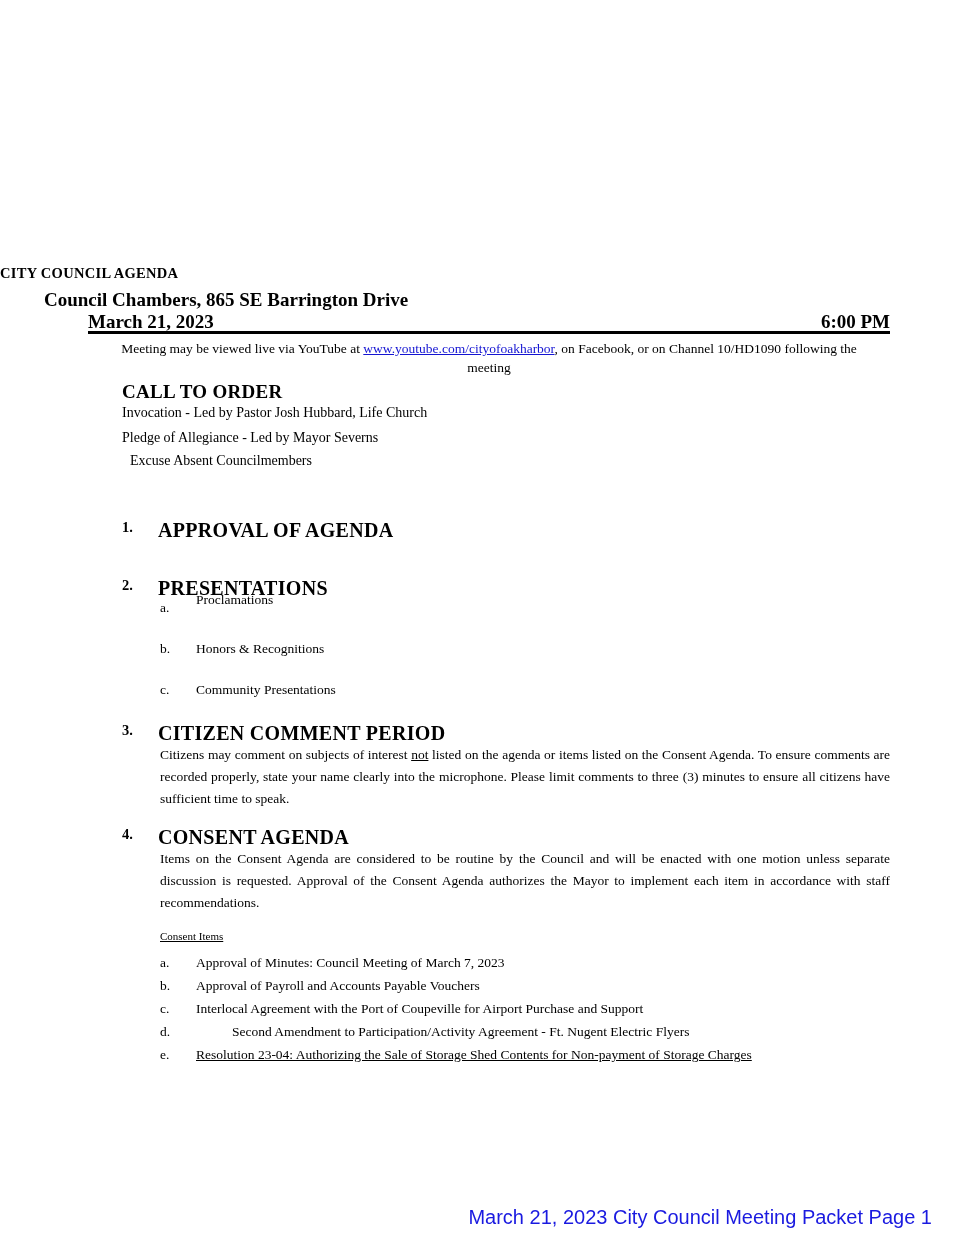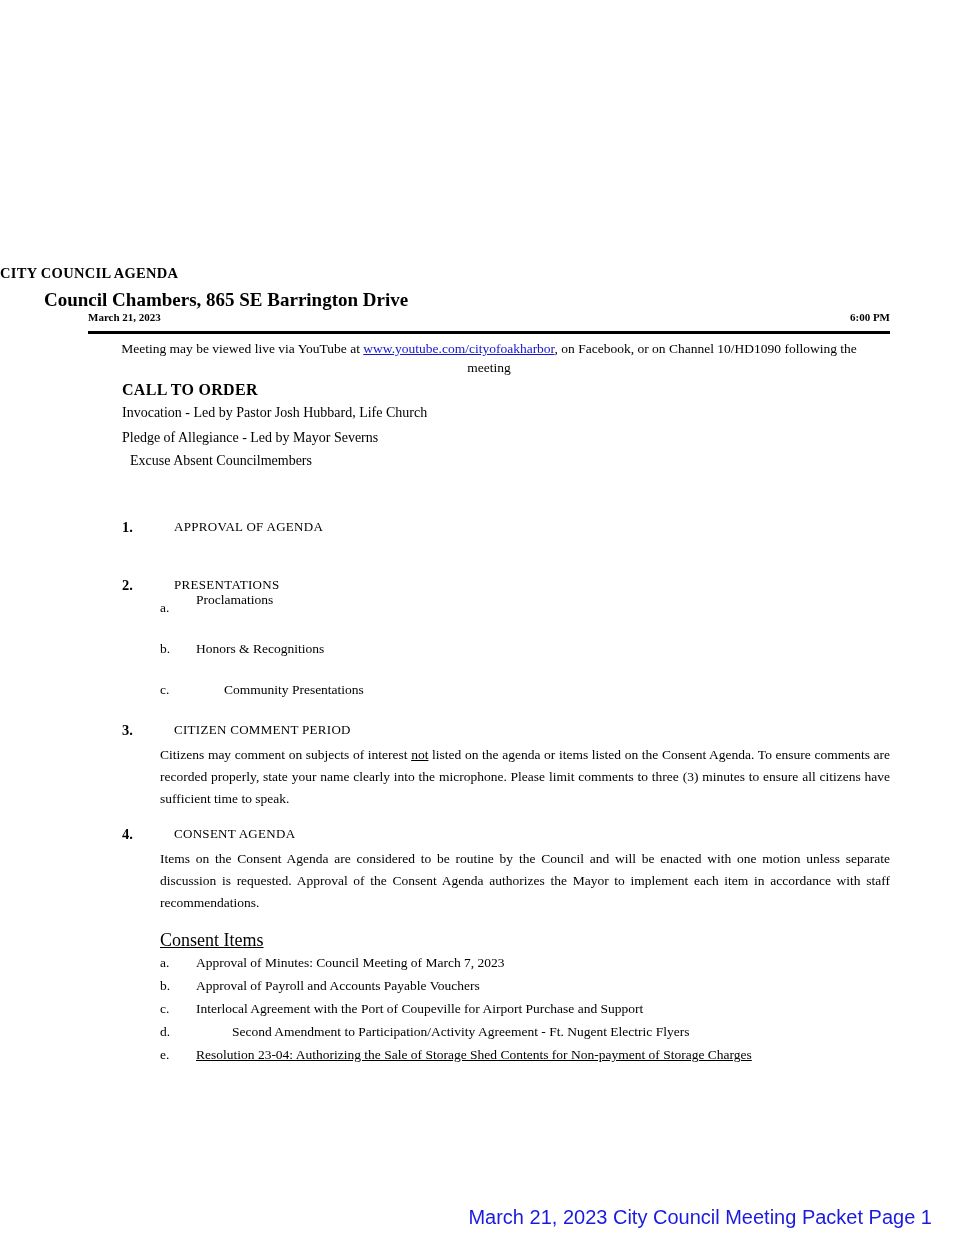--- a/index.html
+++ b/index.html
@@ -100,21 +100,21 @@
   }
 
   .daterow {
     position: absolute;
     left: 88px;
     top: 311px;
     width: 802px;
     display: flex;
     justify-content: space-between;
     align-items: baseline;
-    font-size: 11px;
+    font-size: 19px;
     font-weight: 700;
   }
   .hrule {
     position: absolute;
     left: 88px;
     top: 331px;
     width: 802px;
     height: 3px;
     background: #000000;
   }
@@ -131,34 +131,34 @@
   .viewline a,
   .link {
     color: #1414d2;
     text-decoration: underline;
   }
 
   
   .sec-title {
     position: absolute;
     font-weight: 700;
-    font-size: 16px;
+    font-size: 19px;
     letter-spacing: 0.3px;
   }
   .num {
     position: absolute;
     left: 122px;
     font-weight: 700;
     font-size: 14.5px;
   }
   .heading {
     position: absolute;
-    left: 174px;
-    font-weight: 400;
-    font-size: 13px;
+    left: 158px;
+    font-weight: 700;
+    font-size: 20px;
     letter-spacing: 0.3px;
   }
 
   .plain {
     position: absolute;
     left: 122px;
     font-size: 14px;
   }
 
   .subletter {
@@ -178,21 +178,21 @@
     width: 730px;
     font-size: 13.5px;
     line-height: 22px;
     text-align: justify;
   }
   .para u { text-decoration: underline; }
 
   .consent-label {
     position: absolute;
     left: 160px;
-    font-size: 18px;
+    font-size: 11px;
     text-decoration: underline;
   }
 
   
   .footer {
     position: absolute;
     left: 0;
     top: 1206px;
     width: 932px;
     text-align: right;
@@ -231,21 +231,21 @@
   <div class="num" style="top:577px;">2.</div>
   <div class="heading" style="top:577px;">PRESENTATIONS</div>
 
   <div class="subletter" style="top:600px;">a.</div>
   <div class="subtext" style="top:568px;margin-top:24px;">Proclamations</div>
 
   <div class="subletter" style="top:641px;">b.</div>
   <div class="subtext" style="top:641px;">Honors &amp; Recognitions</div>
 
   <div class="subletter" style="top:682px;">c.</div>
-  <div class="subtext" style="top:682px;margin-left:28px;">Community Presentations</div>
+  <div class="subtext" style="top:682px;">Community Presentations</div>
 
   <div class="num" style="top:722px;">3.</div>
   <div class="heading" style="top:722px;">CITIZEN COMMENT PERIOD</div>
   <div class="para" style="top:744px;"><span>Citizens may comment on subjects of interest </span><u>not</u><span> listed on the agenda or items listed on the Consent Agenda. To ensure comments are recorded properly, state your name clearly into the microphone. Please limit comments to three (3) minutes to ensure all citizens have sufficient time to speak.</span></div>
 
   <div class="num" style="top:826px;">4.</div>
   <div class="heading" style="top:826px;">CONSENT AGENDA</div>
   <div class="para" style="top:848px;">Items on the Consent Agenda are considered to be routine by the Council and will be enacted with one motion unless separate discussion is requested. Approval of the Consent Agenda authorizes the Mayor to implement each item in accordance with staff recommendations.</div>
 
   <div class="consent-label" style="top:930px;">Consent Items</div>

